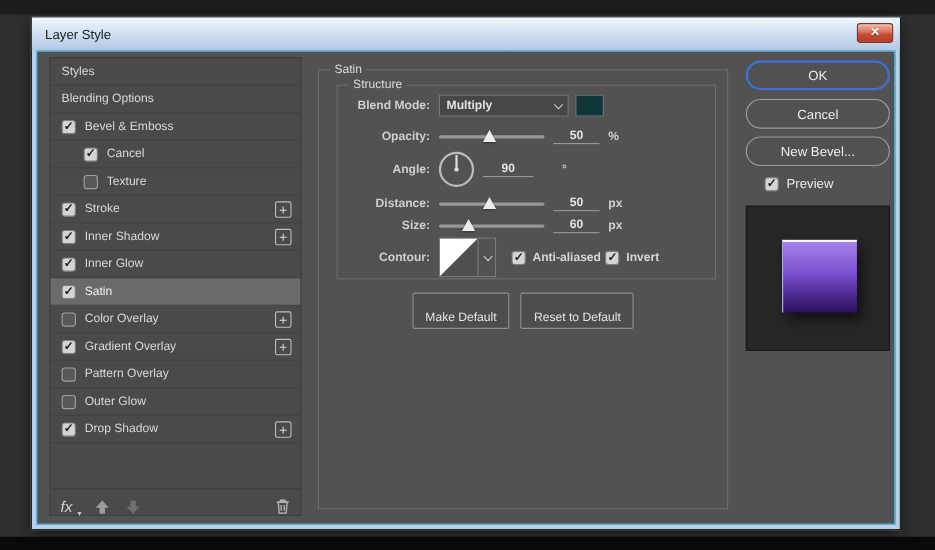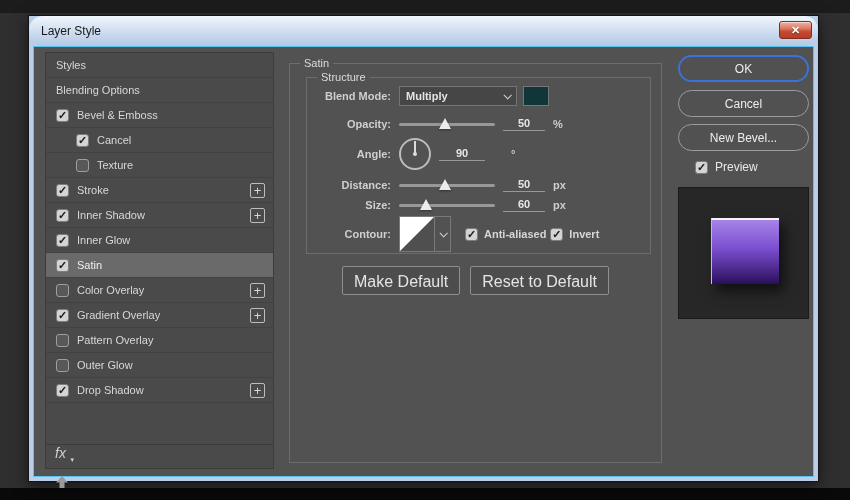--- a/index.html
+++ b/index.html
@@ -15,21 +15,21 @@
 
   
   .window {
     position:absolute; left:28px; top:15px; width:791px; height:467px;
     background:#b9cee8; border:1px solid #141414;
     box-shadow: 0 4px 14px rgba(0,0,0,.55);
   }
   .titlebar {
     position:absolute; left:0; top:0; right:0; height:30px;
     background:linear-gradient(#f0f6fc 0%, #d3e1f2 45%, #b2c8e4 100%);
-    display:flex; align-items:center; padding-left:12px;border-radius:14px;
+    display:flex; align-items:center; padding-left:12px;
   }
   .title-text { font-size:12px; color:#1a1a1a; }
   .close-btn {
     position:absolute; top:5px; right:6px; width:33px; height:18px;
     background:linear-gradient(#f0b4a6 0%, #dd7a64 40%, #c44a33 60%, #b93c26 100%);
     border:1px solid #7c3022; border-radius:3px;
     display:flex; align-items:center; justify-content:center;
     box-shadow: inset 0 1px 0 rgba(255,255,255,.5);
     cursor:default;
   }
@@ -61,22 +61,22 @@
   }
   .cb.off { background:#585858; border:1px solid #9f9f9f; }
   .plusbox {
     margin-left:auto; margin-right:8px; width:15px; height:15px; flex:none;
     border:1px solid #bdbdbd; border-radius:2px;
     display:flex; align-items:center; justify-content:center;
     color:#d8d8d8; font-size:13px; line-height:1;
   }
   .sb-footer {
     position:absolute; left:0; right:0; bottom:0; height:24px;
-    border-top:1px solid #3c3c3c; display:flex; align-items:flex-start;
-    padding:0 9px; gap:14px; background:#4a4a4a;flex-direction:column;
+    border-top:1px solid #3c3c3c; display:flex; align-items:flex-end;
+    padding:0 9px; gap:14px; background:#4a4a4a;
   }
   .fx { font-size:14px; font-style:italic; color:#cfcfcf; position:relative; padding-right:6px; }
   .fx .fx-caret { position:absolute; right:-2px; bottom:-3px; font-size:7px; font-style:normal; color:#cfcfcf; }
   .icon-btn { display:flex; align-items:center; justify-content:center; }
   .sb-footer .trash { margin-left:auto; }
 
   
   .group-box {
     position:absolute; border:1px solid #6d6d6d;
   }
@@ -130,21 +130,21 @@
     background:linear-gradient(to bottom right, #ffffff 49.3%, #bdbdbd 49.9%, #4f4f4f 50.6%);
   }
   .contour-arrow { width:16px; height:34px; border-left:1px solid #7a7a7a; display:flex; align-items:center; justify-content:center; }
 
   .check-col { display:flex; flex-direction:row; gap:4px; margin-left:14px; }
   .check-item { display:flex; align-items:center; gap:6px; font-size:11px; color:#d6d6d6; }
 
   .default-btn-row { position:absolute; left:0; right:0; top:202px; display:flex; justify-content:center; gap:10px; }
   .flat-btn {
     background:#4d4d4d; border:1px solid #8f8f8f; border-radius:2px;
-    color:#e4e4e4; font-size:16px; padding:6px 11px 3px; cursor:default; white-space:nowrap;
+    color:#e4e4e4; font-size:11px; padding:16px 11px 3px; cursor:default; white-space:nowrap;
   }
 
   
   .right-col { position:absolute; left:644px; top:0; width:131px; height:100%; }
   .pill {
     position:absolute; left:0; width:131px; height:27px; border-radius:14px;
     background:#515151; border:1px solid #9d9d9d;
     display:flex; align-items:center; justify-content:center;
     color:#ededed; font-size:12px; cursor:default;
   }

